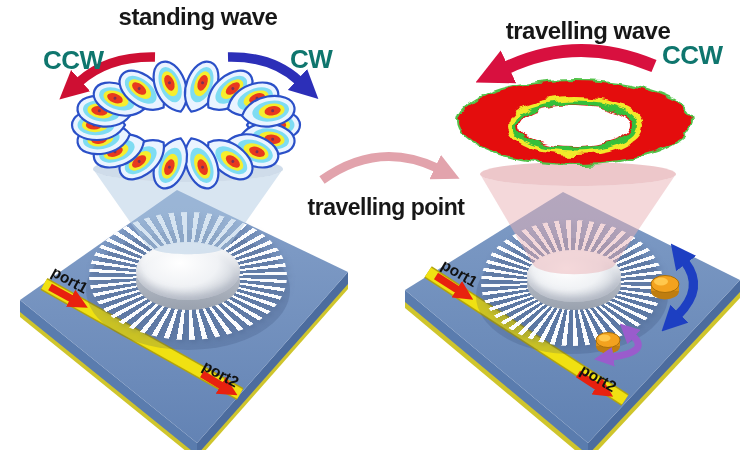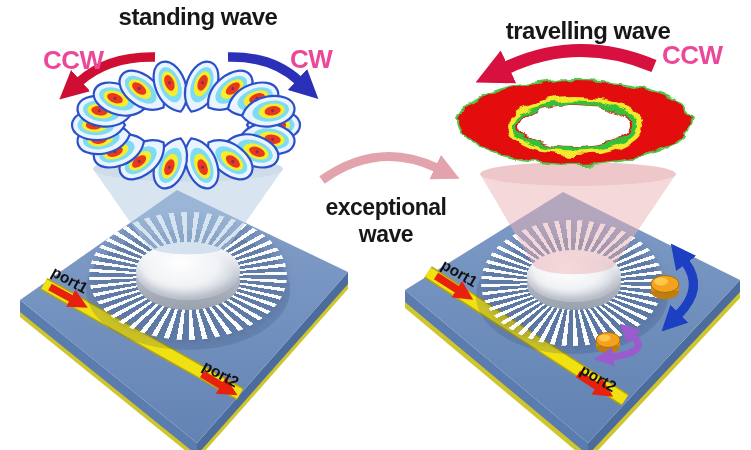--- a/index.html
+++ b/index.html
@@ -1,21 +1,21 @@
 <!DOCTYPE html>
 <html><head>
 <meta charset="utf-8">
 <style>
   html,body{margin:0;padding:0;background:#ffffff;}
   #stage{position:relative;width:751px;height:450px;background:#ffffff;overflow:hidden;
          font-family:"Liberation Sans","DejaVu Sans",sans-serif;color:#1a1a1a;}
   .abs{position:absolute;}
   svg{position:absolute;left:0;top:0;}
   .title{font-size:24px;font-weight:700;letter-spacing:-0.5px;text-align:center;color:#171717;}
-  .dirlabel{font-size:26px;font-weight:700;letter-spacing:-0.5px;color:#ec4899;}
+  .dirlabel{font-size:26px;font-weight:700;letter-spacing:-0.5px;color:#0f766e;}
   .eplabel{font-size:23px;font-weight:700;letter-spacing:-0.5px;text-align:center;color:#171717;}
   .portlabel{font-size:15.5px;font-weight:700;color:#111;transform-origin:left top;white-space:nowrap;}
   .gear{border-radius:50%;
         background:repeating-conic-gradient(from -4deg,#fbfcfe 0deg 3.2deg,rgba(251,252,254,0) 3.2deg 7.5deg);
         filter:drop-shadow(2px 4px 3px rgba(50,70,110,0.30));}
   .disk-bottom{border-radius:50%;background:linear-gradient(#c8cdd6,#99a1ae);}
   .disk-top{border-radius:50%;
         background:radial-gradient(ellipse at 42% 36%,#ffffff 0%,#f0f2f5 45%,#cdd2da 74%,#b3bac4 100%);
         box-shadow:inset 0 -5px 9px rgba(120,130,150,.38), inset 0 4px 7px rgba(255,255,255,.9);}
 </style>
@@ -179,19 +179,19 @@
     <path d="M633,336 Q650,352 612,357" fill="none" stroke="#9a5ccc" stroke-width="7" marker-start="url(#ahPuS)" marker-end="url(#ahPu)"></path>
   </svg>
 
   <div class="abs title" style="left:115px;top:3px;width:166px;">standing wave</div>
   <div class="abs title" style="left:505px;top:17px;width:166px;">travelling wave</div>
 
   <div class="abs dirlabel" style="left:43px;top:45px;">CCW</div>
   <div class="abs dirlabel" style="left:290px;top:44px;">CW</div>
   <div class="abs dirlabel" style="left:662px;top:40px;">CCW</div>
 
-  <div class="abs eplabel" style="left:296px;top:194px;width:180px;">exceptional wave</div>
+  <div class="abs eplabel" style="left:296px;top:194px;width:180px;">travelling point</div>
 
   <div class="abs portlabel" style="left:57px;top:263px;transform:rotate(29deg);">port1</div>
   <div class="abs portlabel" style="left:208px;top:357px;transform:rotate(29deg);">port2</div>
   <div class="abs portlabel" style="left:447px;top:256px;transform:rotate(30deg);">port1</div>
   <div class="abs portlabel" style="left:586px;top:361px;transform:rotate(30deg);">port2</div>
 </div>
 
 </body></html>

